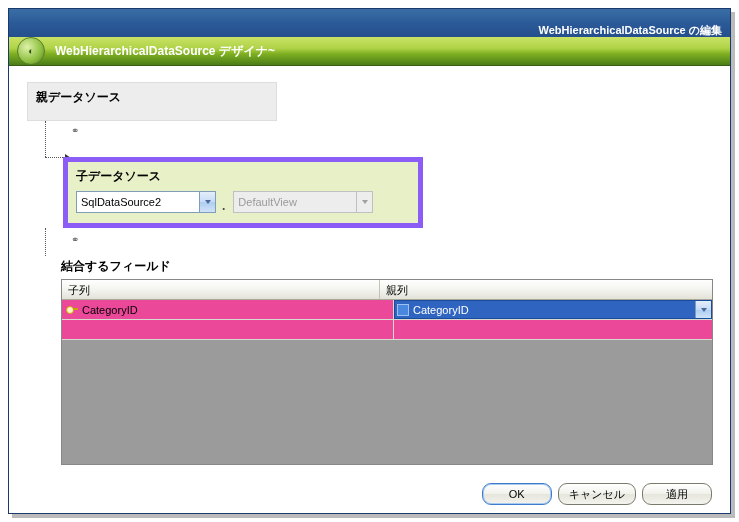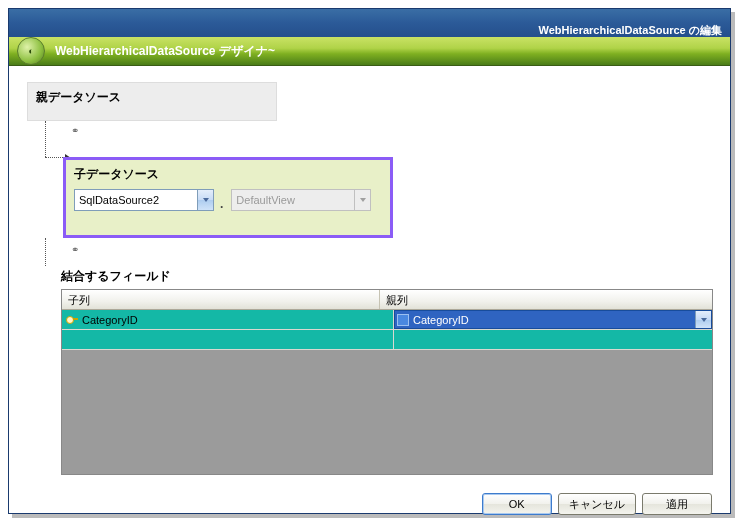--- a/index.html
+++ b/index.html
@@ -108,23 +108,23 @@
     font-size: 10px;
     color: #666;
   }
   .child-row {
     display: flex;
     align-items: flex-start;
     margin-left: 36px;
   }
   .child-box {
     background: #e8f0c8;
-    border: 3px solid #8b5cf6;
-    padding: 6px 8px 24px 8px;
-    width: 330px;
+    border: 5px solid #8b5cf6;
+    padding: 6px 8px 10px 8px;
+    width: 360px;
     position: relative;
   }
   .child-box .hdr {
     font-weight: bold;
     font-size: 12px;
     margin-bottom: 6px;
   }
   .child-controls {
     display: flex;
     align-items: center;
@@ -203,21 +203,21 @@
     height: 20px;
     font-size: 11px;
   }
   .grid-header .col {
     padding: 3px 6px;
     border-right: 1px solid #c6c3b3;
   }
   .grid-header .col:last-child { border-right: none; }
   .col1 { width: 332px; }
   .col2 { flex: 1; }
-  .grid-body { background: #14b8a6; text-align: right; }
+  .grid-body { background: #ec4899; text-align: right; }
   .grid-row {
     display: flex;
     height: 20px;
     border-bottom: 1px solid #d9d9d0;
   }
   .grid-row .cell {
     padding: 2px 4px;
     border-right: 1px solid #d9d9d0;
     display: flex;
     align-items: center;
@@ -299,21 +299,21 @@
     padding: 8px 18px 12px 0;
     display: flex;
     justify-content: flex-end;
     gap: 6px;
   }
   .btn {
     min-width: 70px;
     height: 22px;
     background: linear-gradient(to bottom, #fff, #f1f1ec 50%, #e5e5dc 51%, #f4f4ee);
     border: 1px solid #7a7a6c;
-    border-radius: 3px;
+    border-radius: 9px;
     font-size: 11px;
     padding: 0 10px;
     display: flex;
     align-items: center;
     justify-content: center;
     cursor: default;
   }
   .btn.default { border-color: #3d7bcc; box-shadow: inset 0 0 0 1px #a9c9ef; }
 </style>
 </head>

